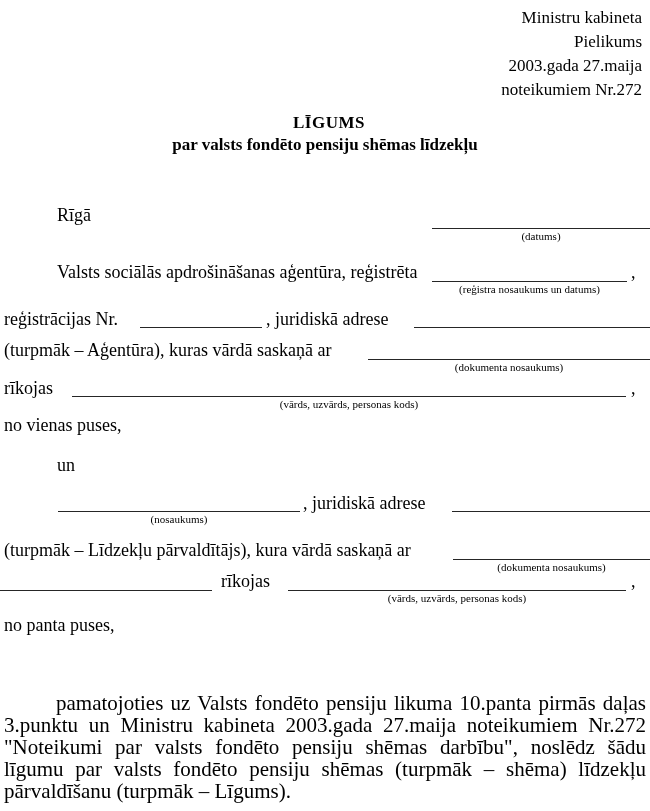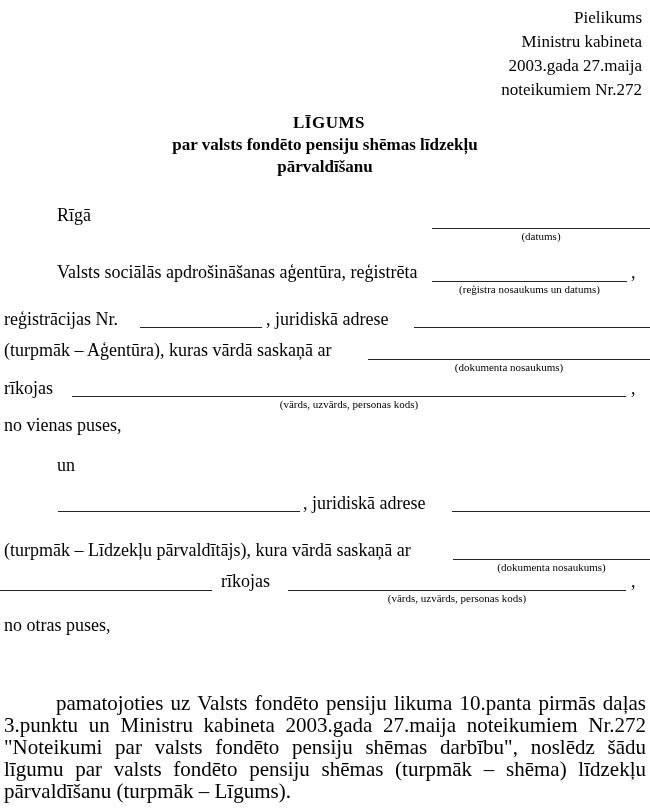--- a/index.html
+++ b/index.html
@@ -73,30 +73,29 @@
     text-indent: 52px;
     hyphens: manual;
   }
 </style>
 </head>
 <body>
 
 <div class="page">
 
   <div class="header">
+    <div>Ministru kabineta</div>
     <div>Pielikums</div>
-    <div>Ministru kabineta</div>
     <div>2003.gada 27.maija</div>
     <div>noteikumiem Nr.272</div>
   </div>
 
   <div class="title-block">
     <div class="title-main">LĪGUMS</div>
     <div>par valsts fondēto pensiju shēmas līdzekļu</div>
-    <div>pārvaldīšanu</div>
   </div>
 
   <div class="abs body-text" style="left:57px; top:205px;">Rīgā</div>
   <div class="rule" style="left:432px; top:228px; width:218px;"></div>
   <div class="caption" style="left:432px; top:230px; width:218px;">(datums)</div>
 
   <div class="abs body-text" style="left:57px; top:262px;">Valsts sociālās apdrošināšanas aģentūra, reģistrēta</div>
   <div class="rule" style="left:432px; top:281px; width:195px;"></div>
   <div class="abs body-text" style="left:631px; top:262px;">,</div>
   <div class="caption" style="left:432px; top:283px; width:195px;">(reģistra nosaukums un datums)</div>
@@ -113,31 +112,32 @@
   <div class="abs body-text" style="left:4px; top:378px;">rīkojas</div>
   <div class="rule" style="left:72px; top:396px; width:554px;"></div>
   <div class="abs body-text" style="left:631px; top:378px;">,</div>
   <div class="caption" style="left:72px; top:398px; width:554px;">(vārds, uzvārds, personas kods)</div>
 
   <div class="abs body-text" style="left:4px; top:415px;">no vienas puses,</div>
 
   <div class="abs body-text" style="left:57px; top:455px;">un</div>
 
   <div class="rule" style="left:58px; top:511px; width:242px;"></div>
+  <div class="caption" style="left:58px; top:513px; width:242px;">(nosaukums)</div>
   <div class="abs body-text" style="left:303px; top:493px;">, juridiskā adrese</div>
   <div class="rule" style="left:452px; top:511px; width:198px;"></div>
 
   <div class="abs body-text" style="left:4px; top:540px;">(turpmāk – Līdzekļu pārvaldītājs), kura vārdā saskaņā ar</div>
   <div class="rule" style="left:453px; top:559px; width:197px;"></div>
   <div class="caption" style="left:453px; top:561px; width:197px;">(dokumenta nosaukums)</div>
 
   <div class="rule" style="left:0px; top:590px; width:212px;"></div>
   <div class="abs body-text" style="left:221px; top:571px;">rīkojas</div>
   <div class="rule" style="left:288px; top:590px; width:338px;"></div>
   <div class="abs body-text" style="left:631px; top:571px;">,</div>
   <div class="caption" style="left:288px; top:592px; width:338px;">(vārds, uzvārds, personas kods)</div>
 
-  <div class="abs body-text" style="left:4px; top:615px;">no otras puses,</div>
+  <div class="abs body-text" style="left:4px; top:615px;">no panta puses,</div>
 
 
   <div class="closing">pamatojoties uz Valsts fondēto pensiju likuma 10.panta pirmās daļas 3.punktu un Ministru kabineta 2003.gada 27.maija noteikumiem Nr.272 "Noteikumi par valsts fondēto pensiju shēmas darbību", noslēdz šādu līgumu par valsts fondēto pensiju shēmas (turpmāk – shēma) līdzekļu pārvaldīšanu (turpmāk – Līgums).</div>
 
 </div>
 
 </body></html>

